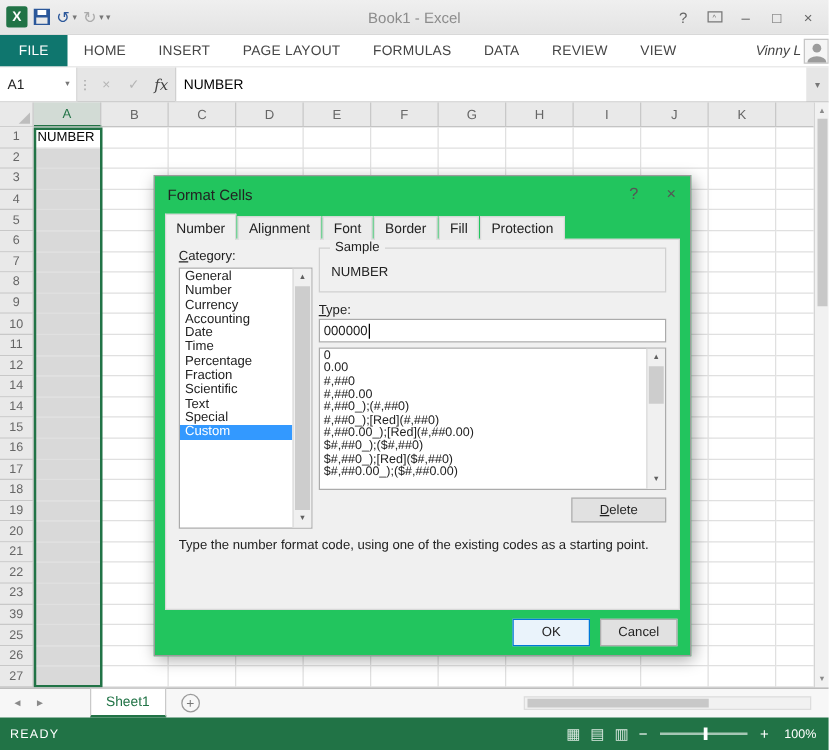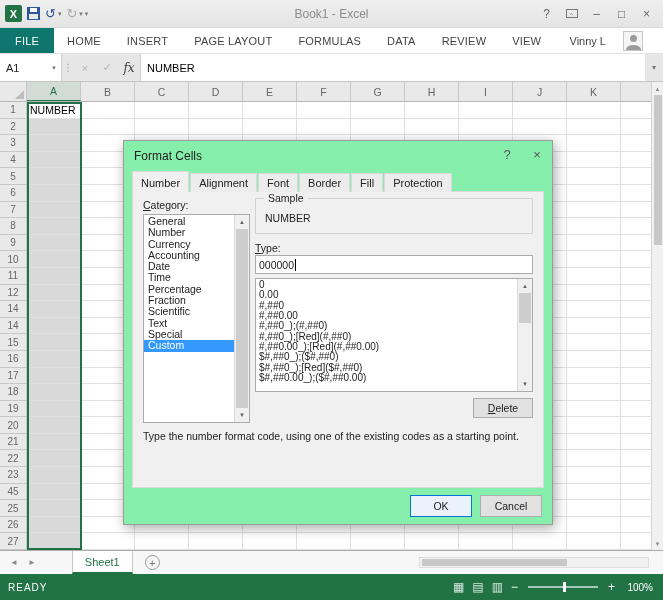--- a/index.html
+++ b/index.html
@@ -18,21 +18,21 @@
   .dd{color:#777;font-size:7px;margin-left:-3px;}
   .title-text{position:absolute;left:0;right:0;text-align:center;color:#8C8C8C;font-size:12px;}
   .win-controls{margin-left:auto;display:flex;align-items:center;padding-right:4px;z-index:2;}
   .wc{width:25px;height:22px;display:flex;align-items:center;justify-content:center;color:#666;font-size:12px;}
   .ribbon-box{width:12px;height:9px;border:1px solid #777;display:flex;align-items:flex-end;justify-content:center;color:#777;font-size:6px;line-height:4px;}
 
   
   .tabrow{position:absolute;top:28px;left:0;right:0;height:26px;background:#fff;border-bottom:1px solid #E3E3E3;display:flex;align-items:stretch;}
   .ribbon-tab{padding:0 13px;display:flex;align-items:center;font-size:11px;color:#444;letter-spacing:.2px;}
   .ribbon-tab.file{background:#0f766e;color:#fff;padding:0 15px;}
-  .user-area{margin-left:auto;display:flex;align-items:center;gap:17px;padding-right:20px;color:#444;}
+  .user-area{margin-left:auto;display:flex;align-items:center;gap:2px;padding-right:0;color:#444;font-style:italic;}
   .avatar{width:20px;height:20px;border:1px solid #C6C6C6;background:#F5F5F5;position:relative;overflow:hidden;}
   .avatar::before{content:'';position:absolute;top:3px;left:6px;width:7px;height:7px;border-radius:50%;background:#9C9C9C;}
   .avatar::after{content:'';position:absolute;bottom:-4px;left:2px;width:15px;height:9px;border-radius:50% 50% 0 0;background:#9C9C9C;}
 
   
   .fbar{position:absolute;top:54px;left:0;right:0;height:28px;background:#E6E6E6;border-bottom:1px solid #C6C6C6;display:flex;align-items:stretch;}
   .namebox{width:62px;background:#fff;border-right:1px solid #D0D0D0;display:flex;align-items:center;padding-left:6px;color:#222;}
   .nb-arrow{margin-left:auto;padding-right:4px;font-size:6px;color:#777;}
   .fb-handle{width:12px;display:flex;align-items:center;justify-content:center;color:#A0A0A0;font-size:10px;}
   .fb-btn{width:22px;display:flex;align-items:center;justify-content:center;font-size:11px;color:#B5B5B5;}
@@ -57,21 +57,21 @@
   .cell.fill{flex:1;border-right:none;}
   .col-sel-border{position:absolute;left:27px;top:20px;bottom:0;width:55px;border:2px solid #217346;pointer-events:none;}
 
   
   .vscroll{position:absolute;top:82px;right:0;bottom:50px;width:12px;background:#F1F1F1;border-left:1px solid #D4D4D4;display:flex;flex-direction:column;}
   .vs-btn{height:13px;flex:none;display:flex;align-items:center;justify-content:center;color:#8A8A8A;font-size:6px;}
   .vs-track{flex:1;position:relative;}
   .vs-thumb{position:absolute;top:0;left:2px;right:1px;height:150px;background:#C8C8C8;}
 
   
-  .dialog{position:absolute;left:123px;top:140px;width:430px;height:385px;background:#86efac;border:1px solid #9B9B9B;box-shadow:2px 3px 12px rgba(0,0,0,.35);z-index:10;}
+  .dialog{position:absolute;left:123px;top:140px;width:430px;height:385px;background:#22c55e;border:1px solid #9B9B9B;box-shadow:2px 3px 12px rgba(0,0,0,.35);z-index:10;}
   .dlg-titlebar{height:29px;display:flex;align-items:center;padding-left:10px;font-size:12px;color:#222;}
   .dlg-ctrls{margin-left:auto;display:flex;align-self:flex-start;}
   .dlg-help,.dlg-close{width:30px;height:26px;display:flex;align-items:center;justify-content:center;color:#555;font-size:13px;}
   .dlg-tabs{display:flex;padding-left:8px;align-items:flex-end;height:21px;position:relative;z-index:2;}
   .dlg-tab{padding:3px 8px;font-size:11px;color:#222;background:#ECECEC;border:1px solid #D9D9D9;border-bottom:none;margin-right:1px;position:relative;top:1px;}
   .dlg-tab.active{background:#F0F0F0;padding-top:5px;}
   .dlg-page{position:absolute;left:8px;right:8px;top:50px;bottom:36px;border:1px solid #D9D9D9;background:#F0F0F0;}
   .accel{display:inline-block;}
   .accel::first-letter{text-decoration:underline;}
   .cat-label{position:absolute;left:10px;top:7px;font-size:10.5px;}
@@ -88,21 +88,21 @@
   .sample-val{position:absolute;left:9px;top:13px;font-size:10.5px;}
   .type-label{position:absolute;left:122px;top:50px;font-size:10.5px;}
   .type-input{position:absolute;left:122px;right:10px;top:63px;height:19px;background:#fff;border:1px solid #ABABAB;font-size:10.5px;display:flex;align-items:center;padding-left:3px;}
   .type-input::after{content:'';width:1px;height:12px;background:#000;margin-left:1px;}
   .fmt-list{position:absolute;left:122px;right:10px;top:86px;height:114px;border:1px solid #ABABAB;background:#fff;display:flex;}
   .fmt-items{flex:1;overflow:hidden;padding-top:1px;}
   .fmt-item{font-size:10px;line-height:10.35px;padding-left:3px;white-space:nowrap;}
   .fmt-scroll{width:15px;flex:none;background:#F0F0F0;border-left:1px solid #DADADA;display:flex;flex-direction:column;}
   .fmt-scroll .sb-thumb{position:absolute;top:0;left:1px;right:1px;height:30px;background:#CDCDCD;}
   .btn{background:#E1E1E1;border:1px solid #ADADAD;font-size:10.5px;color:#222;display:flex;align-items:center;justify-content:center;}
-  .btn-delete{position:absolute;right:10px;top:206px;width:60px;height:20px;}
+  .btn-delete{position:absolute;right:10px;top:206px;width:76px;height:20px;}
   .dlg-helptext{position:absolute;left:10px;right:10px;top:238px;font-size:10.5px;color:#222;}
   .btn-ok{position:absolute;right:80px;bottom:7px;width:62px;height:22px;background:#EAF3FB;border:1px solid #0078D7;}
   .btn-cancel{position:absolute;right:10px;bottom:7px;width:62px;height:22px;}
 
   
   .sheetbar{position:absolute;left:0;right:0;bottom:26px;height:24px;background:#F7F7F7;border-top:1px solid #ABABAB;display:flex;align-items:stretch;}
   .nav-arrows{display:flex;align-items:center;gap:10px;padding:0 10px;color:#8A8A8A;font-size:8px;}
   .sheet-tab{background:#fff;display:flex;align-items:center;padding:0 12px;color:#217346;font-weight:normal;font-size:11px;border-left:1px solid #C9C9C9;border-right:1px solid #C9C9C9;border-bottom:2px solid #217346;margin-left:26px;}
   .add-sheet{width:15px;height:15px;border:1px solid #9A9A9A;border-radius:50%;display:flex;align-items:center;justify-content:center;color:#777;font-size:11px;align-self:center;margin-left:12px;}
   .hscroll{margin-left:auto;align-self:center;width:230px;height:11px;background:#F1F1F1;border:1px solid #DDDDDD;margin-right:14px;position:relative;}
@@ -531,21 +531,21 @@
         <div class="cell"></div>
         <div class="cell"></div>
         <div class="cell"></div>
         <div class="cell"></div>
         <div class="cell"></div>
         <div class="cell"></div>
         <div class="cell"></div>
         <div class="cell fill"></div>
       </div>
       <div class="g-row">
-        <div class="row-h">45</div>
+        <div class="row-h">39</div>
         <div class="cell sel"></div>
         <div class="cell"></div>
         <div class="cell"></div>
         <div class="cell"></div>
         <div class="cell"></div>
         <div class="cell"></div>
         <div class="cell"></div>
         <div class="cell"></div>
         <div class="cell"></div>
         <div class="cell"></div>

